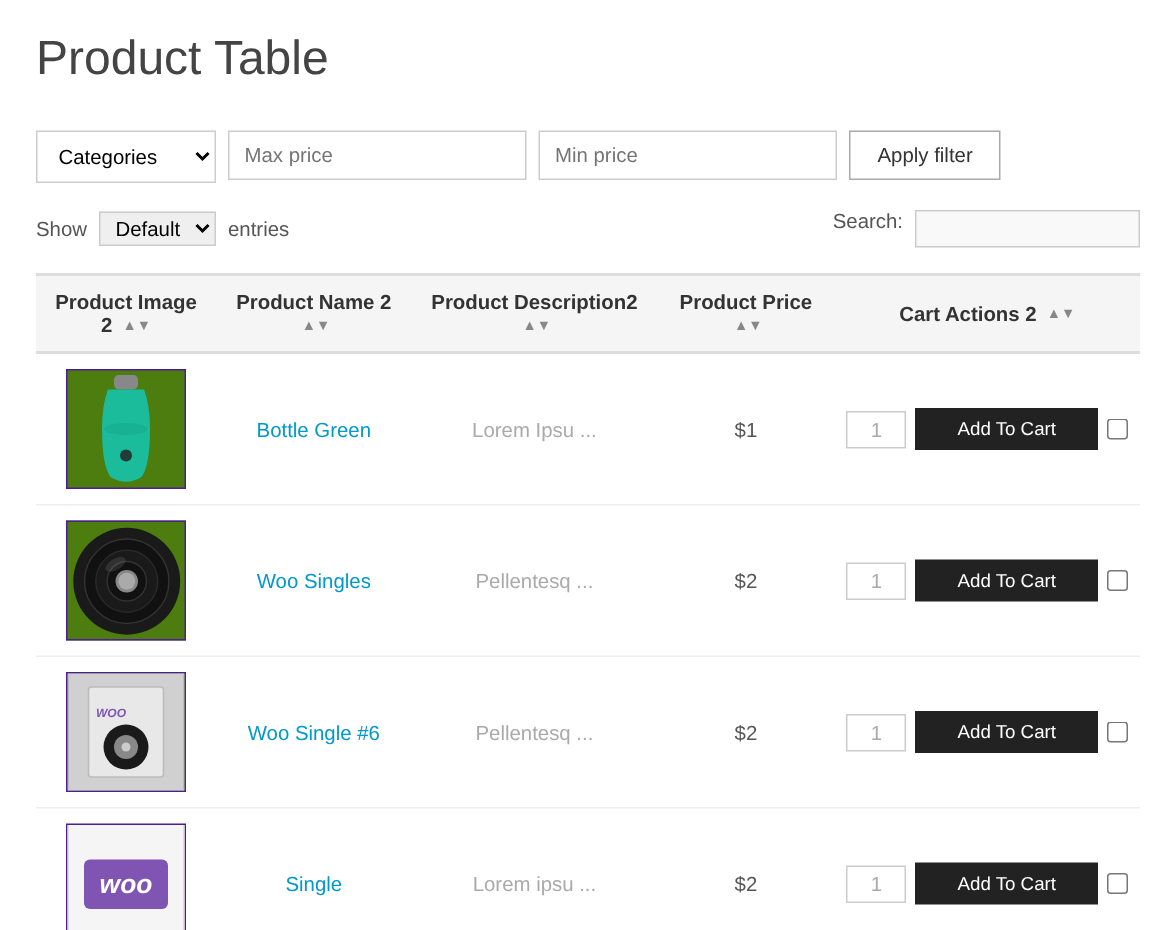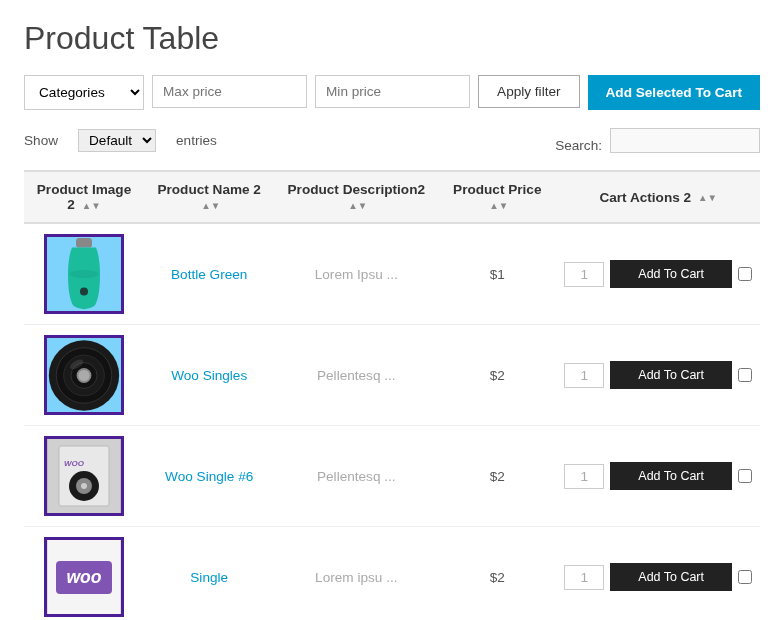--- a/index.html
+++ b/index.html
@@ -8,21 +8,21 @@
       background: #fff;
       color: #333;
       width: 784px;
       min-height: 620px;
       padding: 20px 24px;
     }
     h1 {
       font-size: 2rem;
       font-weight: 300;
       color: #444;
-      margin-bottom: 18px;
+      margin-bottom: 30px;
     }
     .toolbar {
       display: flex;
       align-items: flex-start;
       gap: 8px;
       margin-bottom: 18px;
     }
     .toolbar select {
       border: 1px solid #ccc;
       padding: 8px 10px;
@@ -61,30 +61,30 @@
       display: flex;
       align-items: center;
       justify-content: space-between;
       margin-bottom: 8px;
       font-size: 0.85rem;
       color: #555;
     }
     .show-entries {
       display: flex;
       align-items: center;
-      gap: 20px;
+      gap: 8px;
     }
     .show-entries select {
       border: 1px solid #ccc;
       padding: 2px 6px;
       font-size: 0.85rem;
     }
     .search-area {
       display: flex;
-      align-items: flex-end;
+      align-items: flex-start;
       gap: 8px;
     }
     .search-area input {
       border: 1px solid #ccc;
       padding: 4px 8px;
       font-size: 0.85rem;
       width: 150px;
       background: #f9f9f9;
     }
     table {
@@ -120,22 +120,22 @@
       vertical-align: middle;
       color: #555;
     }
     .product-img-cell {
       width: 120px;
     }
     .product-img-placeholder {
       width: 80px;
       height: 80px;
       margin: 0 auto;
-      background: #7dd3fc;
-      border: 3px solid #4c1d95;
+      background: #4d7c0f;
+      border: 1px solid #4c1d95;
       display: flex;
       align-items: center;
       justify-content: center;
       overflow: hidden;
     }
     .product-name {
       color: #0099cc;
       font-weight: 500;
     }
     .product-desc {
@@ -178,21 +178,20 @@
 </head>
 <body>
 
 <h1>Product Table</h1>
 
 <div class="toolbar">
   <select><option>Categories</option></select>
   <input type="text" placeholder="Max price" style="">
   <input type="text" placeholder="Min price" style="">
   <button class="btn-apply">Apply filter</button>
-  <button class="btn-add-cart">Add Selected To Cart</button>
 </div>
 
 <div class="table-controls">
   <div class="show-entries">
     <span>Show</span>
     <select><option>Default</option><option>10</option><option>25</option><option>50</option><option>100</option></select>
     <span>entries</span>
   </div>
   <div class="search-area">
     <label>Search:</label>

